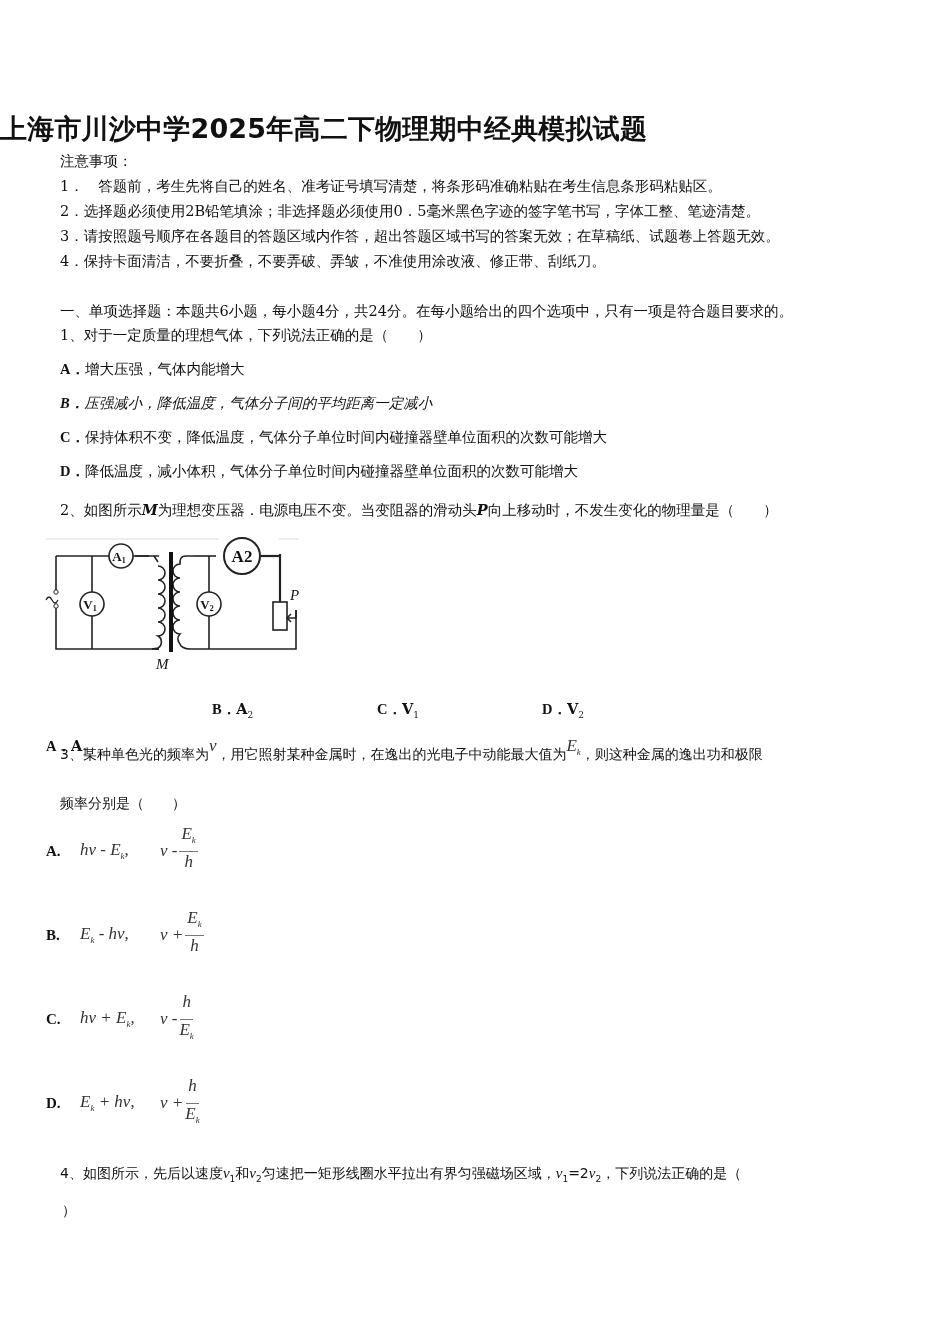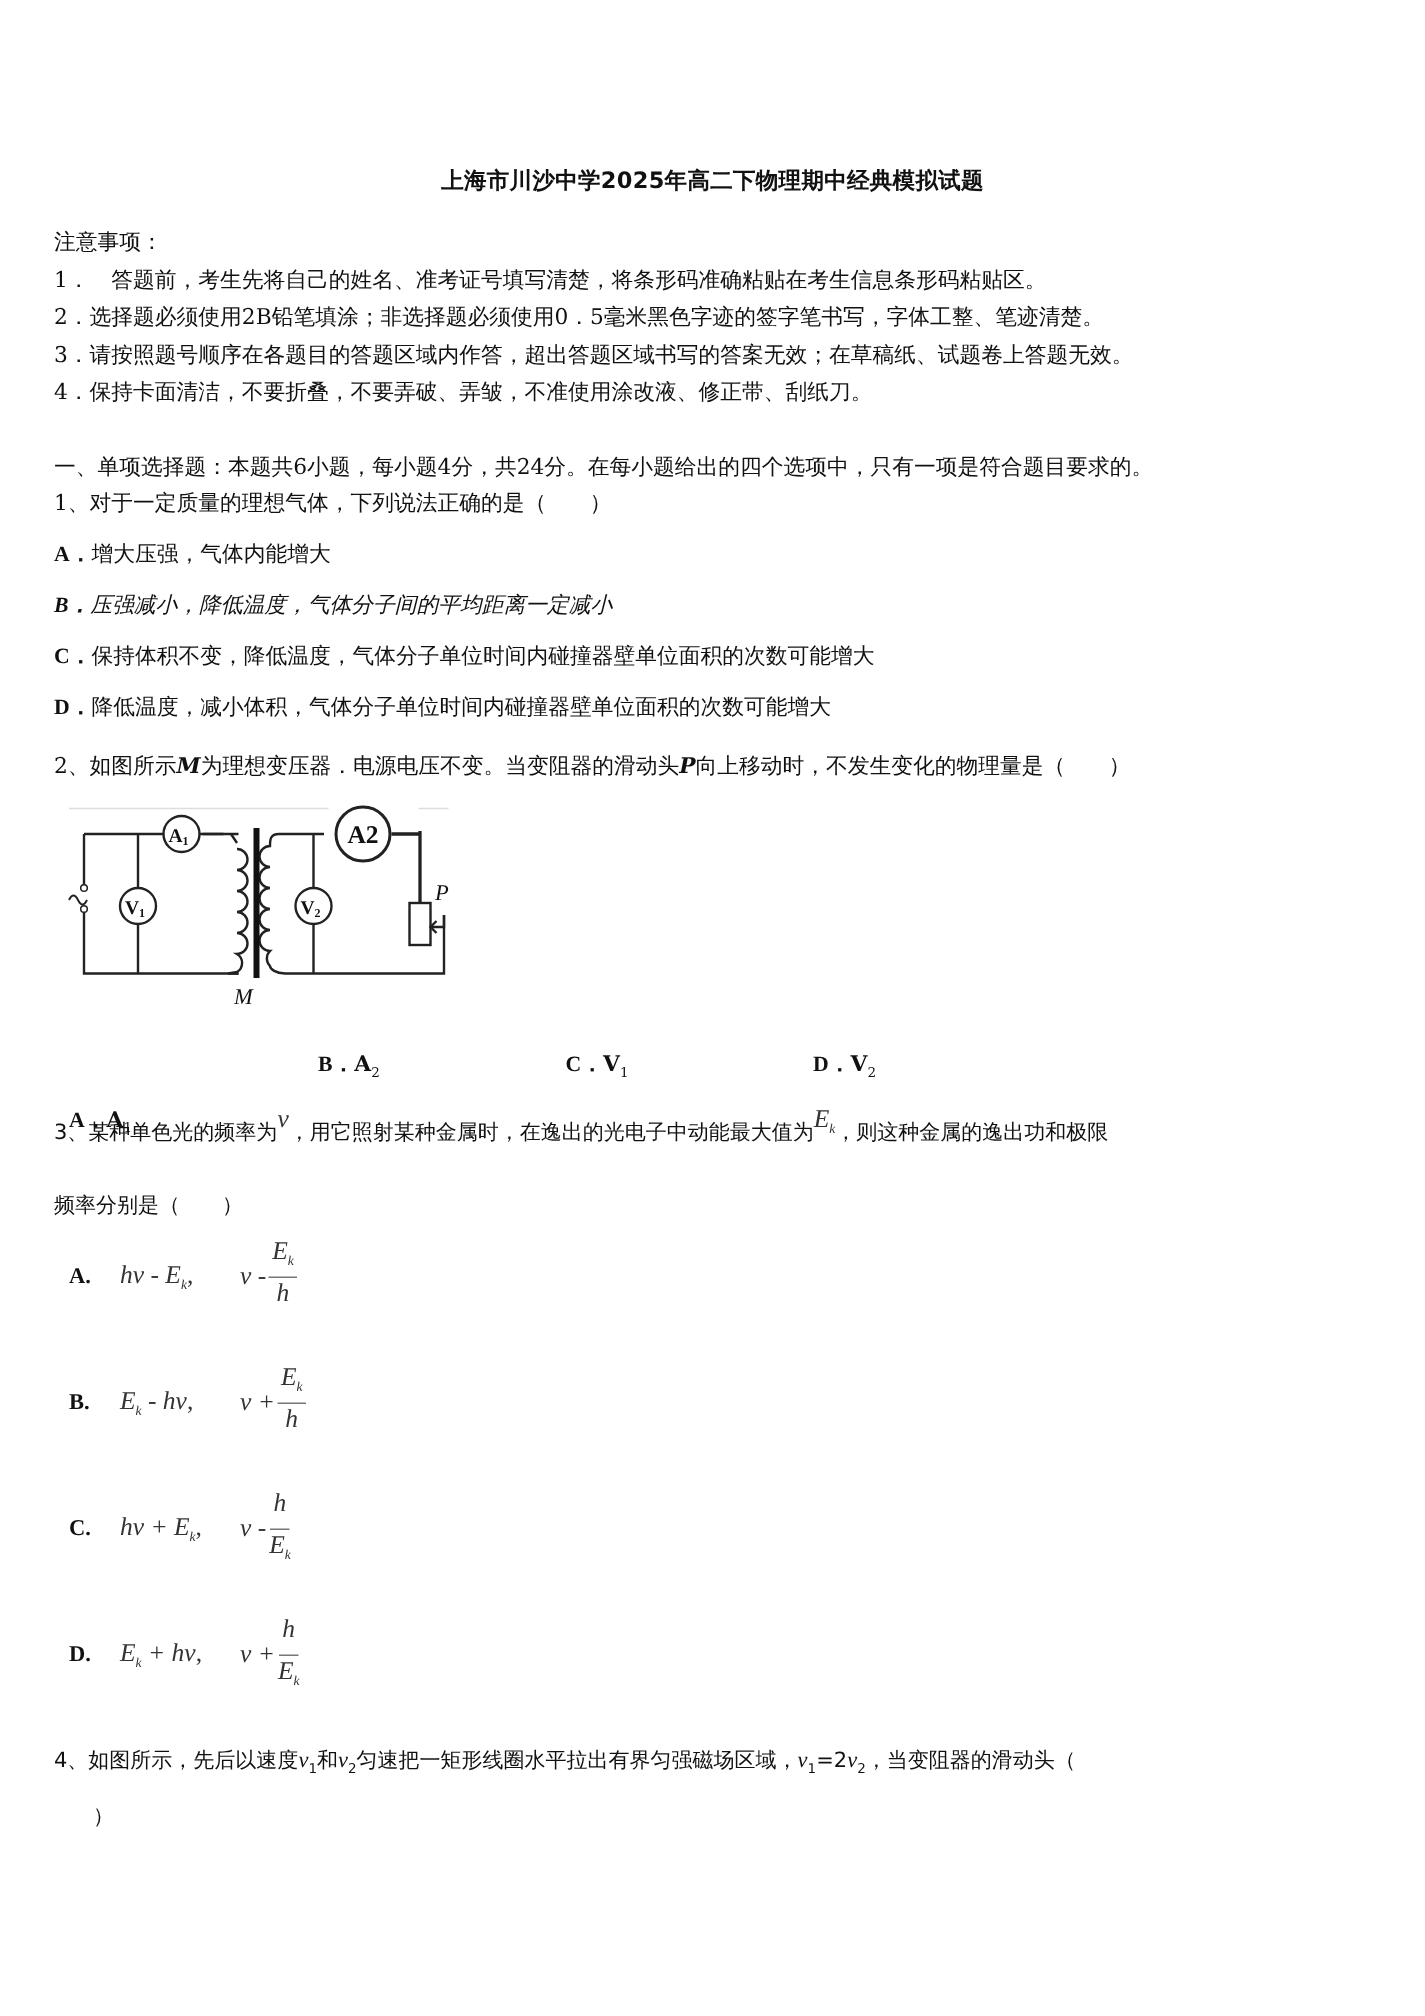--- a/index.html
+++ b/index.html
@@ -1,21 +1,21 @@
 <!DOCTYPE html>
 <html><head>
 <meta charset="utf-8">
 <style>
   html, body { margin: 0; padding: 0; background: #ffffff; }
   body { width: 950px; height: 1344px; position: relative; overflow: hidden;
          font-family: "DejaVu Serif", "Liberation Serif", serif; color: #111; }
   .abs { position: absolute; white-space: nowrap; }
-  .title { left: 0; width: 950px; top: 111px; text-align: center;
-           font-family: "DejaVu Sans", "Liberation Sans", sans-serif; font-weight: bold; font-size: 15px; letter-spacing: 0.2px; }
-  .line { font-size: 14.5px; left: 36px; }
+  .title { left: 0; width: 950px; top: 111px; text-align: left;
+           font-family: "DejaVu Sans", "Liberation Sans", sans-serif; font-weight: bold; font-size: 27px; letter-spacing: 0.2px; }
+  .line { font-size: 14.5px; left: 60px; }
   .opt-label { font-weight: bold; font-family: "Liberation Serif", serif; }
   .sans { font-family: "DejaVu Sans", "Liberation Sans", sans-serif; text-align: right; }
   .math { font-family: "Liberation Serif", "DejaVu Serif", serif; font-style: italic; color: #333; font-size: 17px; }
   .frac { display: inline-flex; flex-direction: column; align-items: center; vertical-align: middle; margin-left: 2px; }
   .frac .num { border-bottom: 1px solid #777; padding: 0 2px; line-height: 20px; }
   .frac .den { line-height: 20px; }
   sub { font-size: 9px; }
   .circuit { left: 44px; top: 532px; width: 290px; height: 145px; }
 </style>
 </head>
@@ -149,15 +149,15 @@
   <span class="opt-label" style="font-size:15px; width:34px;">D.</span>
   <span class="math" style="width:80px;"><span>E</span><sub>k</sub><span> + hν</span><span style="font-style:normal;">,</span></span>
   <span class="math">ν + </span>
   <span class="math frac">
       <span class="num"><span>h</span><sub></sub></span>
       <span class="den"><span>E</span><sub>k</sub></span>
     </span>
 </div>
 
 <div class="abs line sans" style="top:1165px; font-size:14px;">
-  <span>4、如图所示，先后以速度</span><i class="math" style="font-size:15px;color:#111;">v</i><sub>1</sub><span>和</span><i class="math" style="font-size:15px;color:#111;">v</i><sub>2</sub><span>匀速把一矩形线圈水平拉出有界匀强磁场区域，</span><i class="math" style="font-size:15px;color:#111;">v</i><sub>1</sub><span>=2</span><i class="math" style="font-size:15px;color:#111;">v</i><sub>2</sub><span>，当变阻器的滑动头（</span>
+  <span>4、如图所示，先后以速度</span><i class="math" style="font-size:15px;color:#111;">v</i><sub>1</sub><span>和</span><i class="math" style="font-size:15px;color:#111;">v</i><sub>2</sub><span>匀速把一矩形线圈水平拉出有界匀强磁场区域，</span><i class="math" style="font-size:15px;color:#111;">v</i><sub>1</sub><span>=2</span><i class="math" style="font-size:15px;color:#111;">v</i><sub>2</sub><span>，下列说法正确的是（</span>
 </div>
 <div class="abs line sans" style="top:1202px; left:62px; font-size:14px;">）</div>
 
 </body></html>

